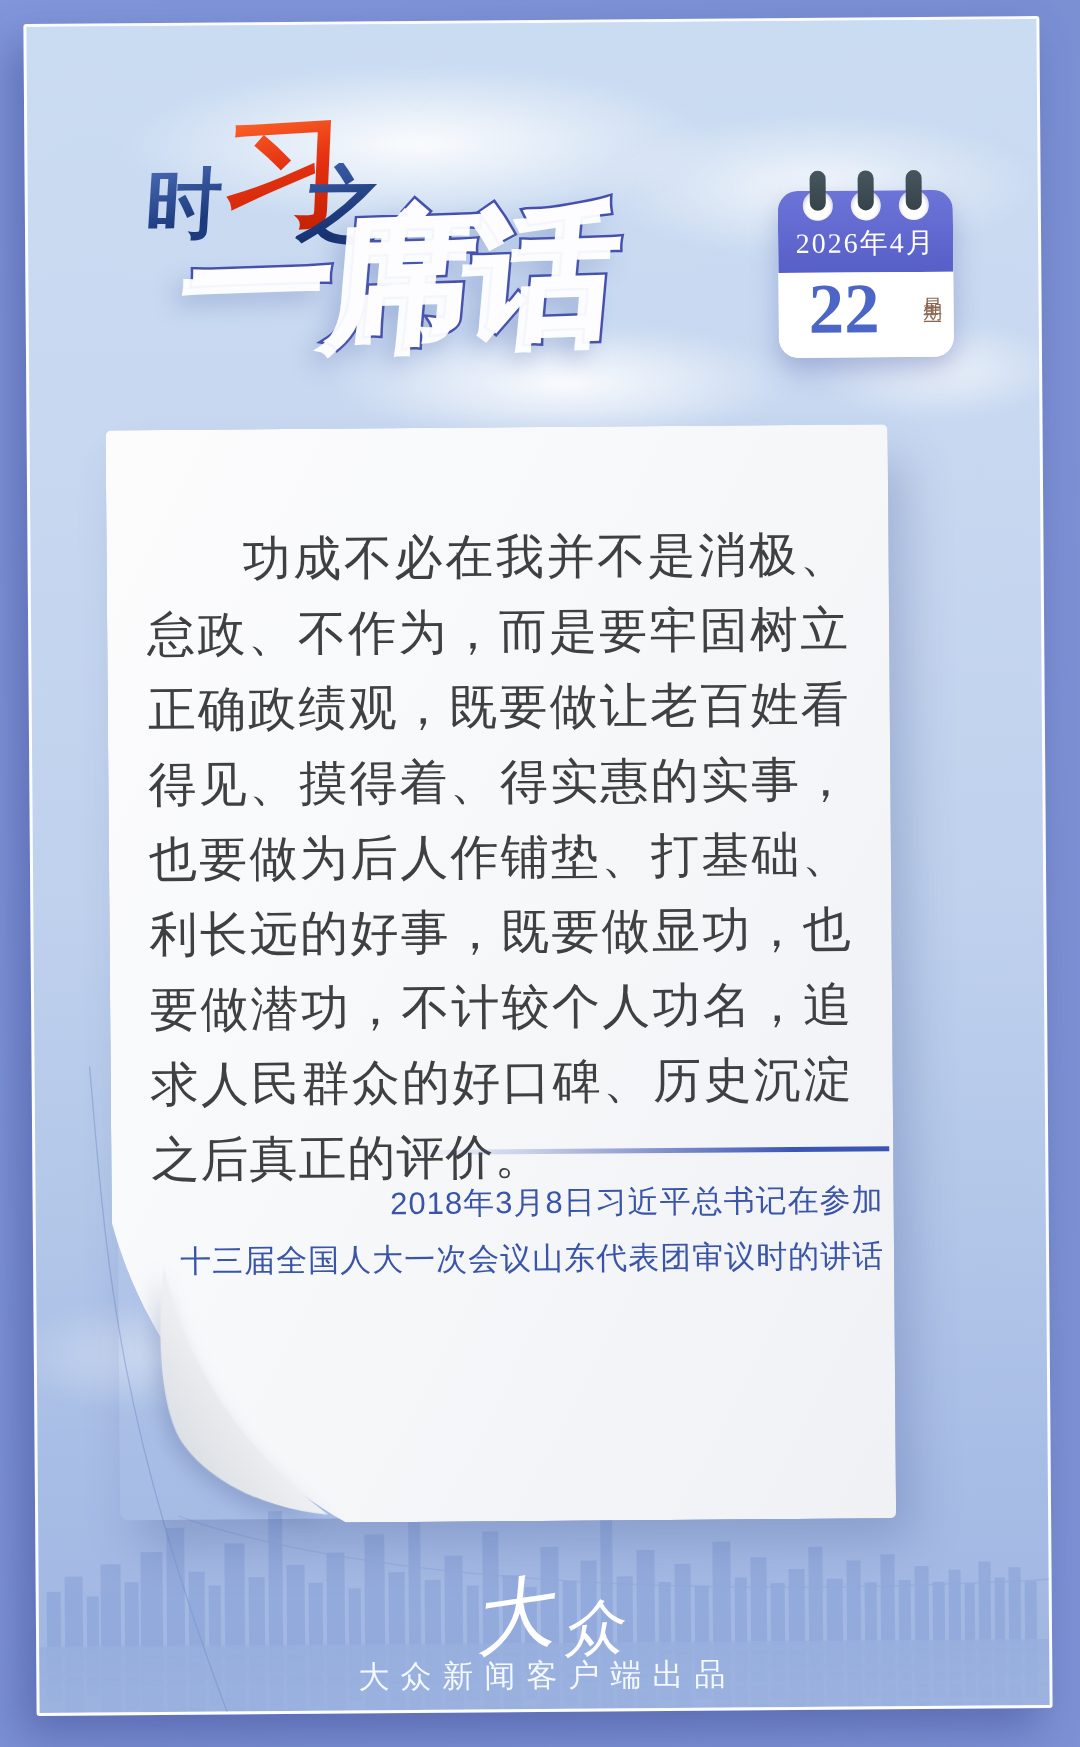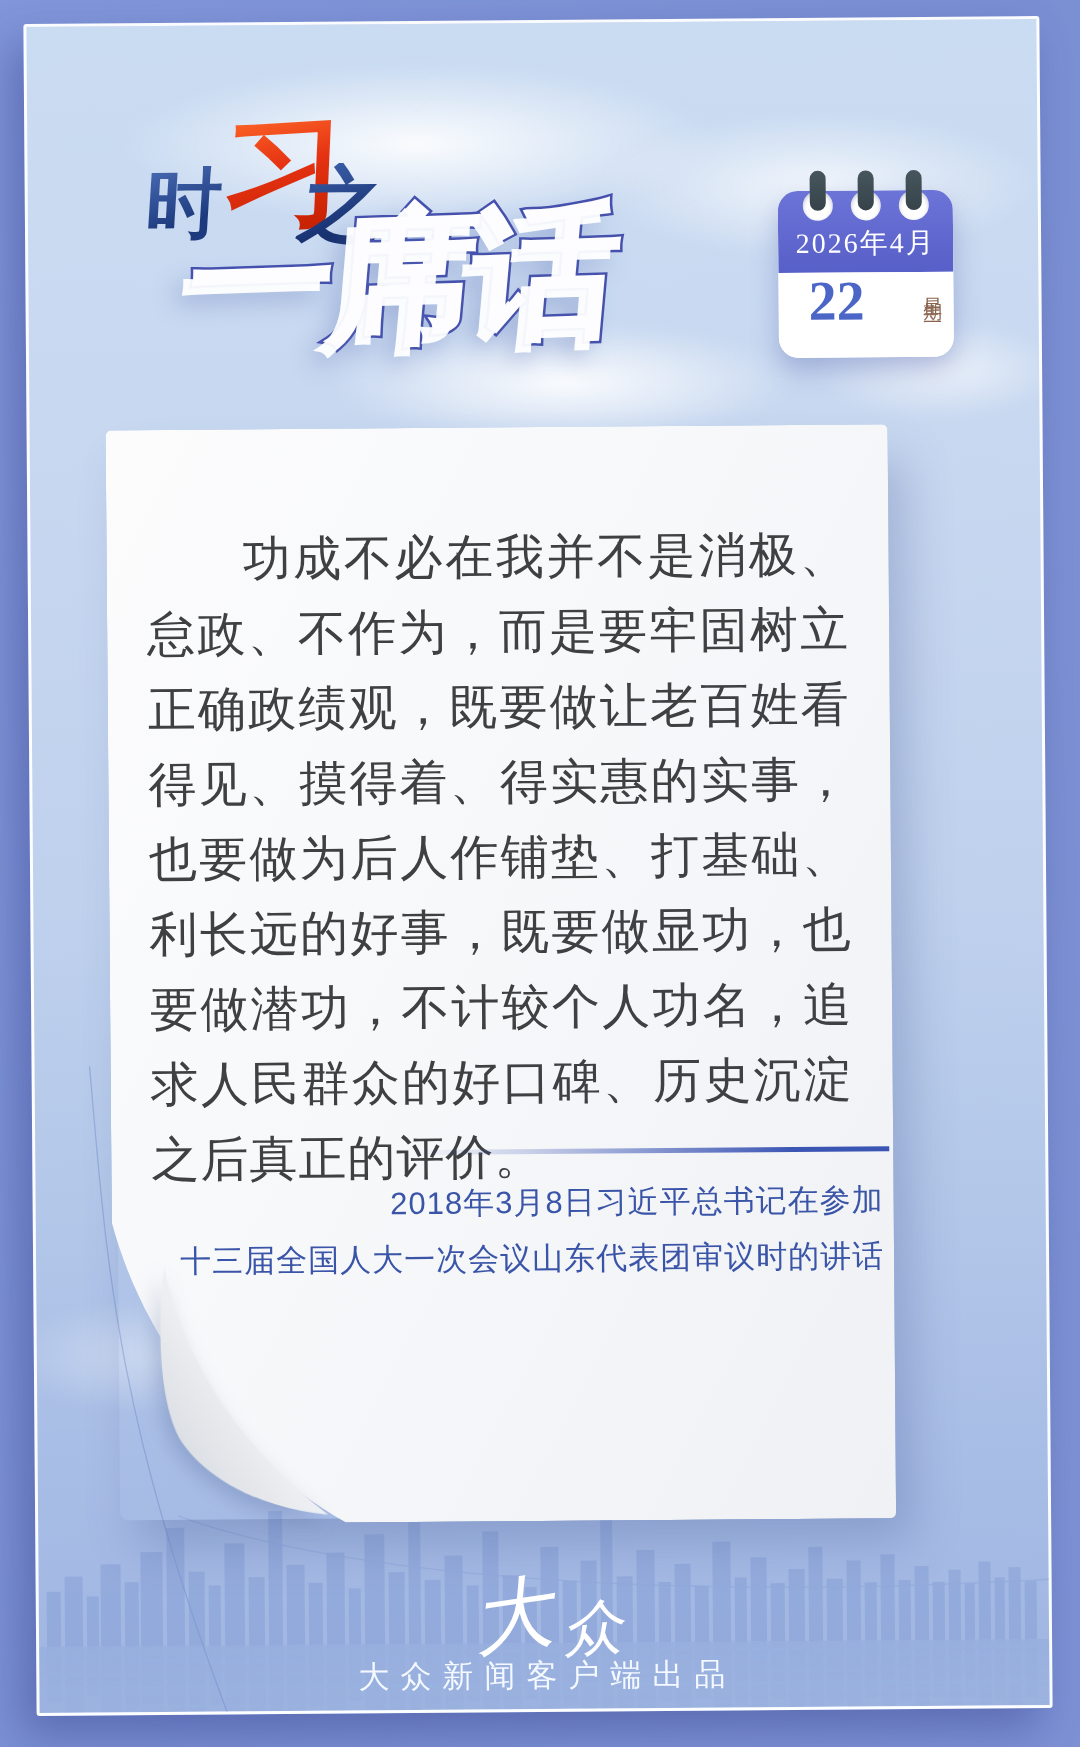--- a/index.html
+++ b/index.html
@@ -53,21 +53,21 @@
   
   .calendar { position:absolute; left:750px; top:150px; width:205px; height:210px; }
   .cal-card { position:absolute; left:0; top:20px; width:175px; height:167px;
     border-radius:20px; overflow:hidden; background:#fff;
     box-shadow:0 12px 26px rgba(80,95,170,.35); }
   .cal-header { height:82px; background:linear-gradient(180deg,#6d74d8 0%,#575fc8 100%);
     display:flex; align-items:flex-end; justify-content:center; padding-bottom:10px;
     color:#fff; font-family:"Liberation Serif","DejaVu Serif",serif;
     font-size:28px; letter-spacing:2px; }
   .cal-body { position:relative; height:85px; background:#fff; }
-  .cal-day { position:absolute; left:30px; top:-4px; font-size:56px; font-weight:bold;
+  .cal-day { position:absolute; left:30px; top:-4px; font-size:71px; font-weight:bold;
     font-family:"Liberation Serif","DejaVu Serif",serif; color:#4b66c6; }
   .cal-week { position:absolute; right:8px; top:10px; writing-mode:vertical-rl;
     text-orientation:upright; font-family:"Liberation Serif","DejaVu Serif",serif;
     font-size:19px; letter-spacing:5px; color:#8a6550; }
   .ring { position:absolute; top:0; width:30px; height:44px; }
   .ring .hole { position:absolute; left:0; top:20px; width:30px; height:30px;
     border-radius:50%; background:#fff; box-shadow:inset 0 2px 4px rgba(70,80,140,.35); }
   .ring .pin { position:absolute; left:7px; top:0; width:16px; height:40px;
     border-radius:8px; background:linear-gradient(180deg,#47555c,#36434a); }
   .ring.r1 { left:25px; } .ring.r2 { left:73px; } .ring.r3 { left:121px; }

